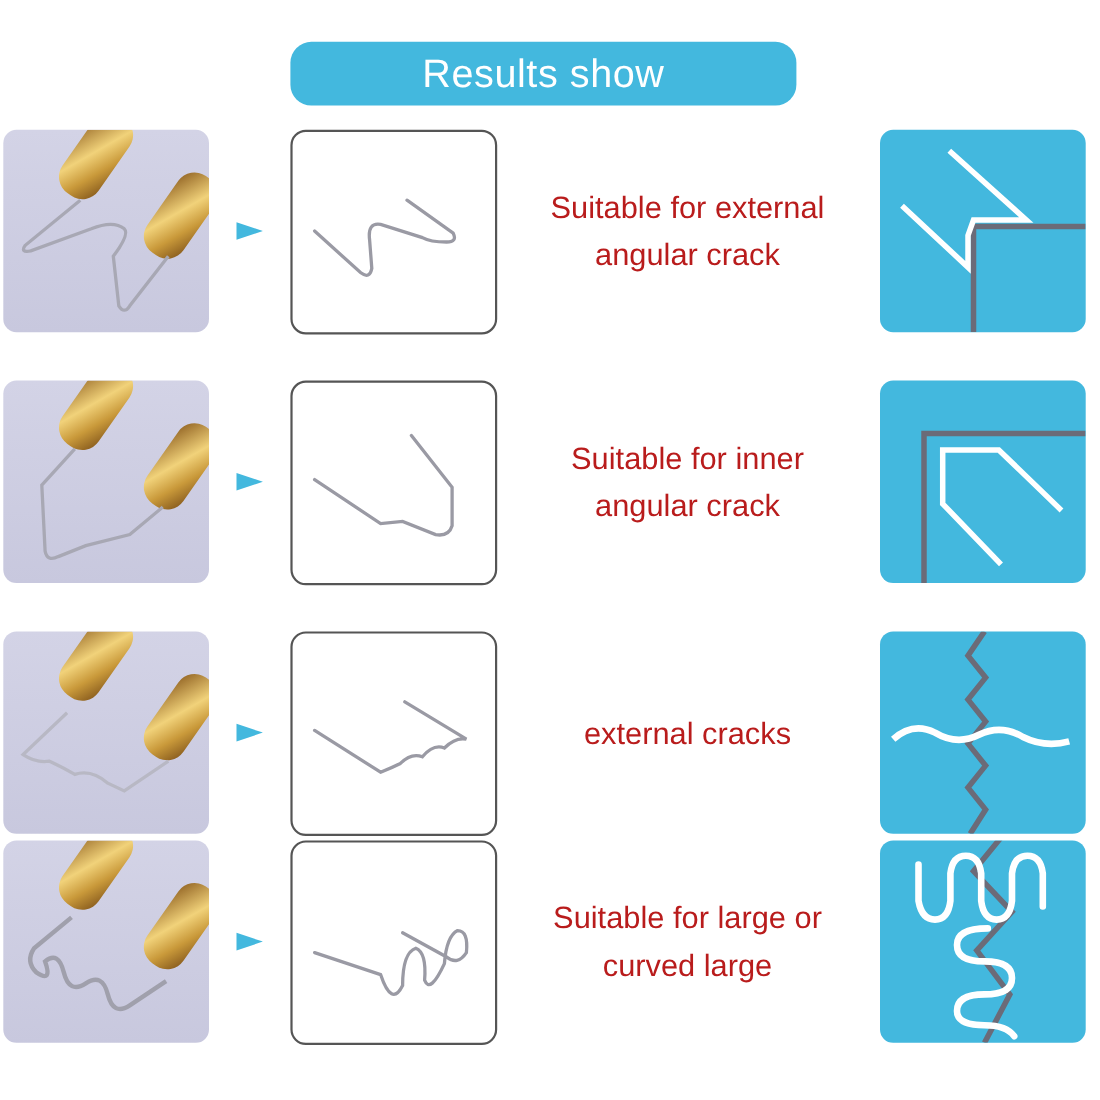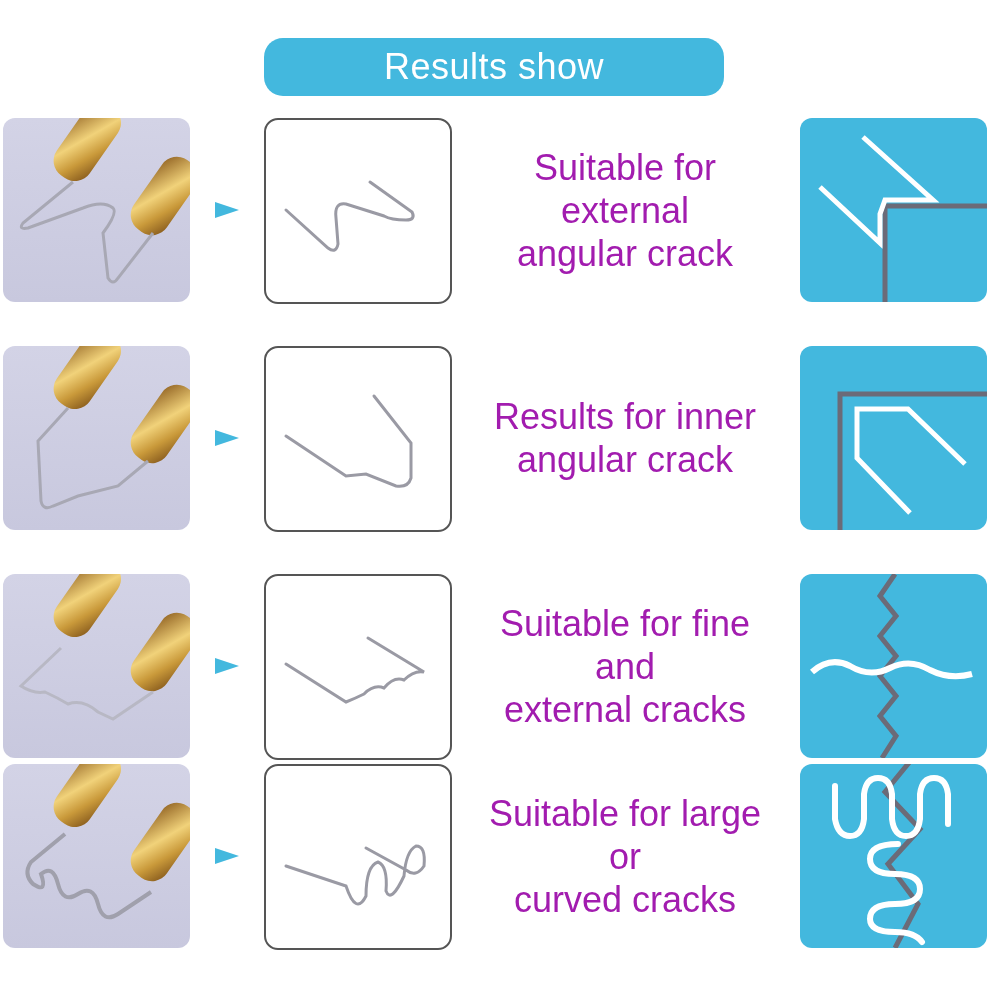--- a/index.html
+++ b/index.html
@@ -2,21 +2,21 @@
 <html><head>
 <meta charset="utf-8">
 <style>
   html, body { margin:0; padding:0; background:#ffffff; }
   body { width:1000px; height:1000px; position:relative; overflow:hidden; font-family:"Liberation Sans", sans-serif; }
   .banner { position:absolute; left:264px; top:10px; width:460px; height:58px; background:#43b8de; border-radius:19px; color:#fff; font-weight:normal; font-size:36px; display:flex; align-items:center; justify-content:center; letter-spacing:0.5px;margin-top:28px; }
   .row { position:absolute; left:0; width:1000px; height:184px; }
   .photo { position:absolute; left:3px; top:0; width:187px; height:184px; background:linear-gradient(180deg,#d3d3e6 0%,#c8c8de 100%); border-radius:12px; overflow:hidden; }
   .arrow { position:absolute; left:215px; top:84px; width:0; height:0; border-top:8px solid transparent; border-bottom:8px solid transparent; border-left:24px solid #43b8de; }
   .clip-box { position:absolute; left:264px; top:0; width:184px; height:182px; border:2px solid #555; border-radius:14px; background:#fff; }
-  .desc { position:absolute; left:480px; top:0; width:290px; height:184px; display:flex; align-items:center; justify-content:center; text-align:center; font-size:36px; line-height:43px; color:#a21caf; }
+  .desc { position:absolute; left:480px; top:0; width:290px; height:184px; display:flex; align-items:center; justify-content:center; text-align:center; font-size:28px; line-height:43px; color:#b91c1c; }
   .crack { position:absolute; left:800px; top:0; width:187px; height:184px; background:#43b8de; border-radius:12px; overflow:hidden; }
   svg { display:block; }
 </style>
 </head>
 <body>
 
 <div class="banner">
   <span>Results show</span>
 </div>
 
@@ -69,21 +69,21 @@
     </svg>
   </div>
   <div class="arrow"></div>
   <div class="clip-box">
     <svg width="184" height="182" viewBox="0 0 184 182">
       <path d="M20 88 L80 128 L100 126 Q115 132 130 138 Q142 140 145 130 L145 95 L108 48" fill="none" stroke="#9a9aa4" stroke-width="3" stroke-linecap="round"></path>
     </svg>
   </div>
   <div class="desc">
     <div>
-      <div>Results for inner</div>
+      <div>Suitable for inner</div>
       <div>angular crack</div>
     </div>
   </div>
   <div class="crack">
     <svg width="187" height="184" viewBox="0 0 187 184">
       <path d="M40 184 L40 48 L187 48" fill="none" stroke="#6b6b78" stroke-width="5"></path>
       <path d="M110 167 L57 112 L57 63 L108 63 L165 118" fill="none" stroke="#fff" stroke-width="5"></path>
     </svg>
   </div>
 </div>
@@ -99,21 +99,20 @@
     </svg>
   </div>
   <div class="arrow"></div>
   <div class="clip-box">
     <svg width="184" height="182" viewBox="0 0 184 182">
       <path d="M20 88 L80 126 Q90 122 98 118 Q108 108 118 112 Q128 100 138 104 Q148 94 158 96 L102 62" fill="none" stroke="#9a9aa4" stroke-width="3" stroke-linecap="round"></path>
     </svg>
   </div>
   <div class="desc">
     <div>
-      <div>Suitable for fine and</div>
       <div>external cracks</div>
     </div>
   </div>
   <div class="crack">
     <svg width="187" height="184" viewBox="0 0 187 184">
       <path d="M95 0 L80 22 L96 42 L80 62 L96 82 L80 102 L96 122 L80 142 L96 162 L82 184" fill="none" stroke="#6b6b78" stroke-width="5"></path>
       <path d="M12 98 Q30 82 50 92 Q70 104 90 94 Q110 84 130 96 Q150 106 172 100" fill="none" stroke="#fff" stroke-width="6"></path>
     </svg>
   </div>
 </div>
@@ -130,21 +129,21 @@
   </div>
   <div class="arrow"></div>
   <div class="clip-box">
     <svg width="184" height="182" viewBox="0 0 184 182">
       <path d="M20 100 L80 120 Q90 150 100 130 Q100 100 112 96 Q122 100 120 125 Q125 138 138 110 Q140 85 150 80 Q160 80 158 100 Q150 112 140 104 L100 82" fill="none" stroke="#9a9aa4" stroke-width="3" stroke-linecap="round"></path>
     </svg>
   </div>
   <div class="desc">
     <div>
       <div>Suitable for large or</div>
-      <div>curved cracks</div>
+      <div>curved large</div>
     </div>
   </div>
   <div class="crack">
     <svg width="187" height="184" viewBox="0 0 187 184">
       <path d="M112 -5 L85 28 L120 65 L88 100 L118 140 L95 184" fill="none" stroke="#6b6b78" stroke-width="5"></path>
       <path d="M35 22 L35 55 Q38 72 50 72 Q62 72 64 55 L64 30 Q66 14 78 14 Q90 14 92 30 L92 55 Q94 72 106 72 Q118 72 120 55 L120 30 Q122 14 134 14 Q146 14 148 30 L148 60" fill="none" stroke="#fff" stroke-width="6" stroke-linecap="round"></path>
       <path d="M98 80 Q70 80 70 95 Q70 110 95 110 Q120 110 120 125 Q120 140 95 140 Q70 140 70 155 Q70 168 95 168 Q115 168 122 178" fill="none" stroke="#fff" stroke-width="6" stroke-linecap="round"></path>
     </svg>
   </div>
 </div>

